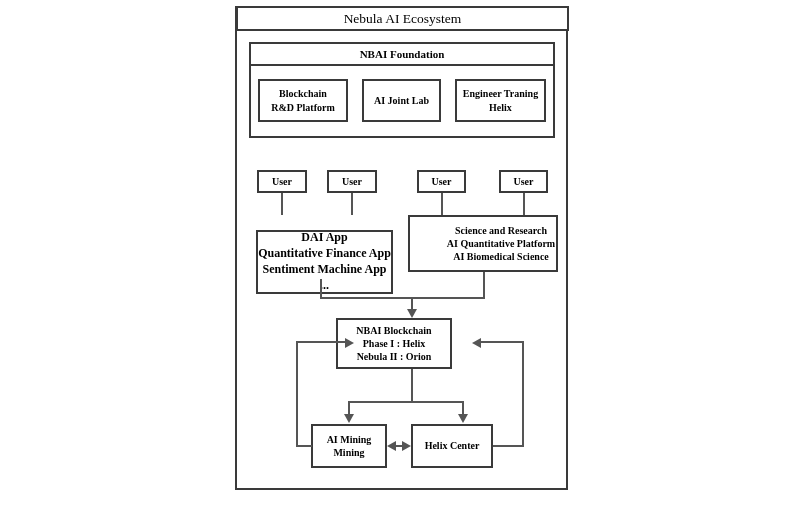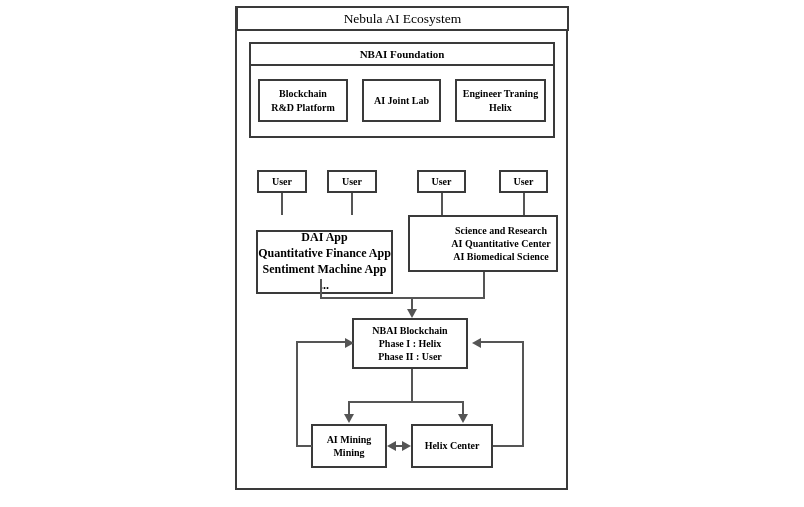--- a/index.html
+++ b/index.html
@@ -127,21 +127,21 @@
     width: 150px;
     height: 57px;
     font-size: 10px;
     flex-direction: column;
     padding-left: 36px;
   }
   .app-line { display: block; }
 
   
   #blockchain-box {
-    left: 352px;
+    left: 336px;
     top: 318px;
     width: 116px;
     height: 51px;
     font-size: 10px;
     flex-direction: column;
   }
 
   
   #mining-box {
     left: 311px;
@@ -236,36 +236,36 @@
       <span class="app-line">DAI App</span>
       <span class="app-line">Quantitative Finance App</span>
       <span class="app-line">Sentiment Machine App</span>
       <span class="app-line">...</span>
     </div>
   </div>
 
   <div class="box" id="app-right">
     <div>
       <span class="app-line">Science and Research</span>
-      <span class="app-line">AI Quantitative Center</span>
+      <span class="app-line">AI Quantitative Platform</span>
       <span class="app-line">AI Biomedical Science</span>
     </div>
   </div>
 
   <div class="ln lnv" style="left:320px; top:279px; height:20px;"></div>
   <div class="ln lnv" style="left:483px; top:272px; height:27px;"></div>
   <div class="ln lnh" style="left:320px; top:297px; width:165px;"></div>
   <div class="ln lnv" style="left:411px; top:297px; height:13px;"></div>
   <div class="arrow arrow-down" style="left:407px; top:309px;"></div>
 
   <div class="box" id="blockchain-box">
     <div>
       <span class="app-line">NBAI Blockchain</span>
       <span class="app-line">Phase I : Helix</span>
-      <span class="app-line">Phase II : User</span>
+      <span class="app-line">Nebula II : Orion</span>
     </div>
   </div>
 
   <div class="ln lnv" style="left:411px; top:369px; height:33px;"></div>
   <div class="ln lnh" style="left:348px; top:401px; width:116px;"></div>
   <div class="ln lnv" style="left:348px; top:401px; height:14px;"></div>
   <div class="arrow arrow-down" style="left:344px; top:414px;"></div>
   <div class="ln lnv" style="left:462px; top:401px; height:14px;"></div>
   <div class="arrow arrow-down" style="left:458px; top:414px;"></div>
 

